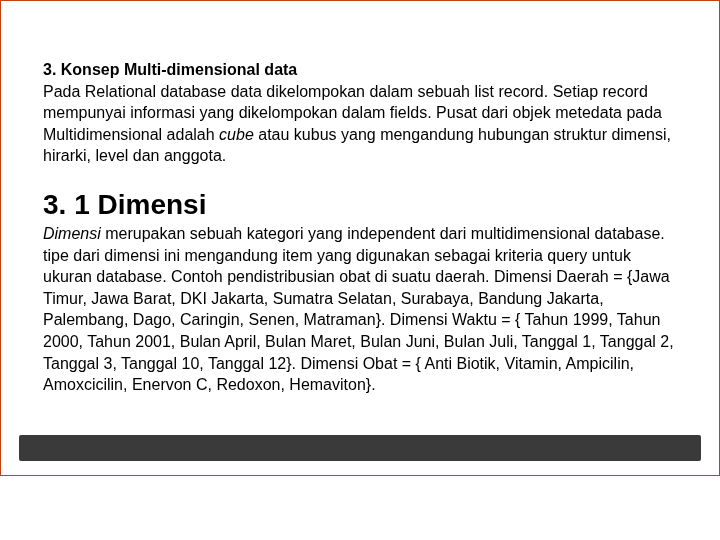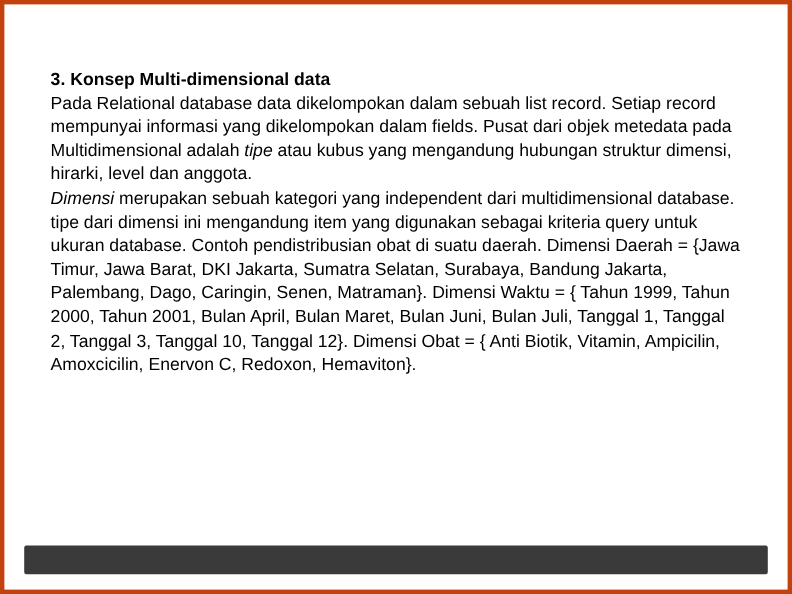--- a/index.html
+++ b/index.html
@@ -8,24 +8,24 @@
     width: 720px;
     height: 540px;
     font-family: Verdana, Geneva, sans-serif;
     background: #fff;
     color: #000;
     box-sizing: border-box;
     position: relative;
   }
   .slide {
     width: 720px;
-    height: 540px;
+    height: 476px;
     box-sizing: border-box;
     padding: 58px 42px 0 42px;
-    border: 4px solid #c2410c;
+    border: 1px solid #c2410c;
     position: relative;
   }
   .sec-heading {
     font-weight: bold;
     font-size: 16px;
     line-height: 1.35;
   }
   .body-text {
     font-size: 16px;
     line-height: 1.35;
@@ -49,22 +49,23 @@
   }
 </style>
 </head>
 <body>
 
 <div class="slide">
 
   <div class="sec-heading">3. Konsep Multi-dimensional data</div>
 
   <div class="body-text">
-    <span>Pada Relational database data dikelompokan dalam sebuah list record. Setiap record mempunyai informasi yang dikelompokan dalam fields. Pusat dari objek metedata pada Multidimensional adalah </span><span class="italic">tipe</span><span> atau kubus yang mengandung hubungan struktur dimensi, hirarki, level dan anggota.</span>
+    <span>Pada Relational database data dikelompokan dalam sebuah list record. Setiap record mempunyai informasi yang dikelompokan dalam fields. Pusat dari objek metedata pada Multidimensional adalah </span><span class="italic">cube</span><span> atau kubus yang mengandung hubungan struktur dimensi, hirarki, level dan anggota.</span>
   </div>
 
+  <div class="sub-heading">3. 1 Dimensi</div>
 
   <div class="body-text">
     <span class="italic">Dimensi</span><span> merupakan sebuah kategori yang independent dari multidimensional database. tipe dari dimensi ini mengandung item yang digunakan sebagai kriteria query untuk ukuran database. Contoh pendistribusian obat di suatu daerah. Dimensi </span><span class="bold">Daerah</span><span> = {Jawa Timur, Jawa Barat, DKI Jakarta, Sumatra Selatan, Surabaya, Bandung Jakarta, Palembang, Dago, Caringin, Senen, Matraman}. Dimensi </span><span class="bold">Waktu</span><span> = { Tahun 1999, Tahun 2000, Tahun 2001, Bulan April, Bulan Maret, Bulan Juni, Bulan Juli, Tanggal 1, Tanggal 2, Tanggal 3, Tanggal 10, Tanggal 12}. Dimensi </span><span class="bold">Obat</span><span> = { Anti Biotik, Vitamin, Ampicilin, Amoxcicilin, Enervon C, Redoxon, Hemaviton}.</span>
   </div>
 
   <div class="footer-bar"></div>
 </div>
 
 </body></html>

